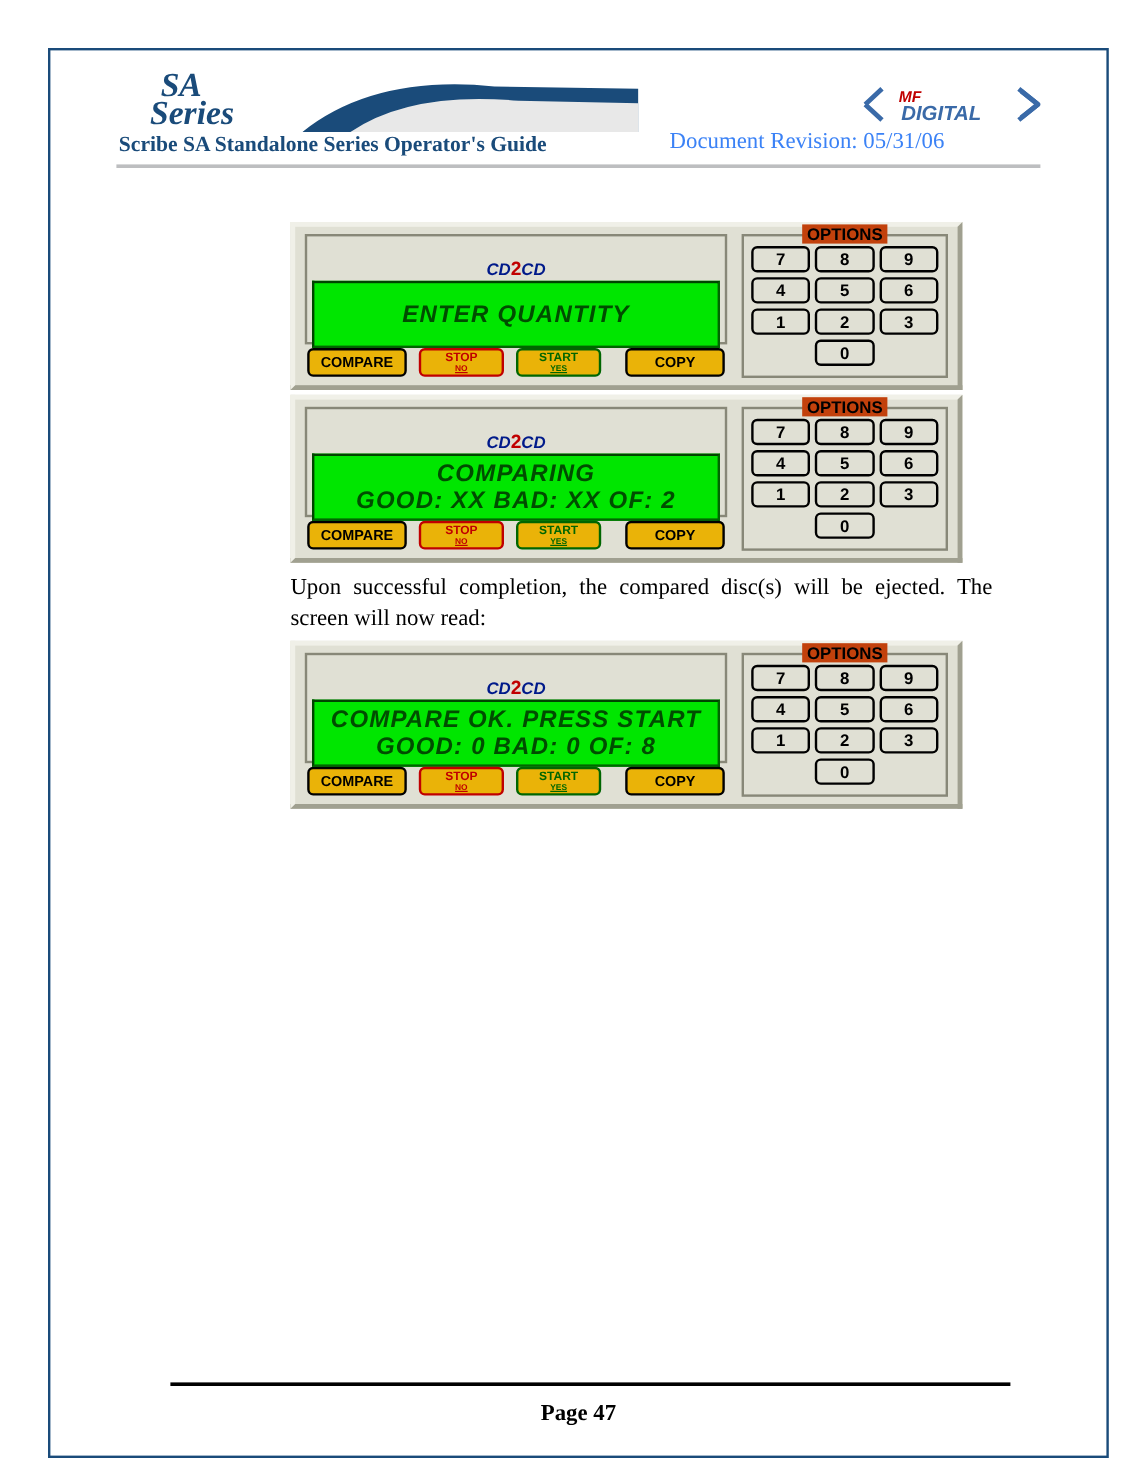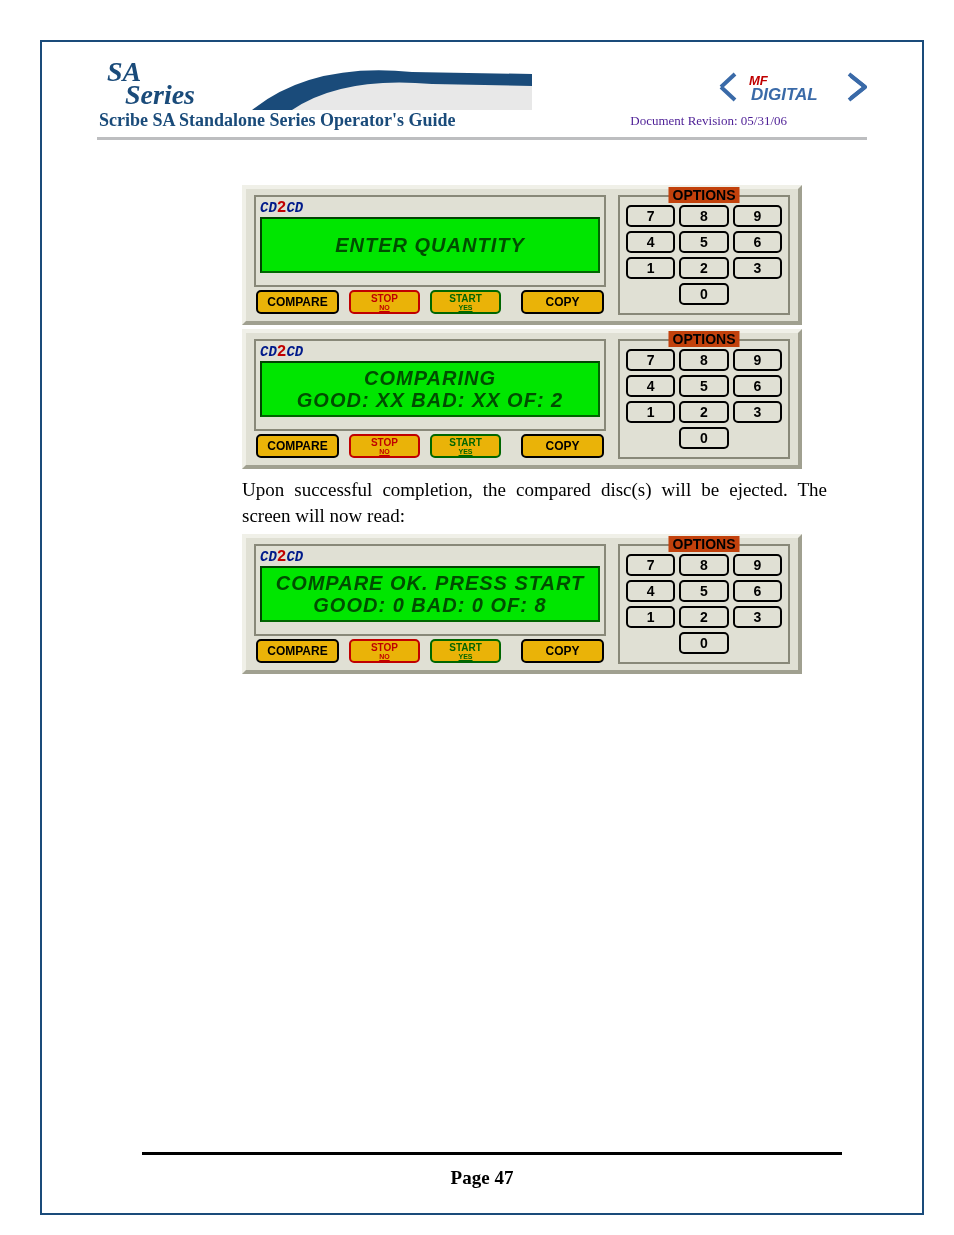--- a/index.html
+++ b/index.html
@@ -20,39 +20,39 @@
     position: relative;
     height: 80px;
     border-bottom: 3px solid #bdbec0;
   }
   .sa-logo {
     position: absolute; left: 10px; top: 0;
     font-family: Georgia, serif;
     font-weight: bold; font-style: italic;
     color: #1a4b7a;
   }
-  .sa-logo .sa { font-size: 28px; line-height: 24px; }
+  .sa-logo .sa { font-size: 28px; line-height: 24px; text-align: center; }
   .sa-logo .series { font-size: 28px; margin-left: 18px; line-height: 22px; }
   .swoosh {
     position: absolute;
     left: 155px; top: 2px;
     width: 280px; height: 48px;
   }
   .mf-logo {
     position: absolute; right: 0; top: 10px;
     width: 150px; height: 34px;
   }
   .header-title {
     position: absolute; left: 2px; bottom: 6px;
     font-weight: bold; color: #1a4b7a;
     font-size: 18px;
   }
   .header-rev {
     position: absolute; right: 80px; bottom: 8px;
-    font-size: 13px; color: #4c1d95;
+    font-size: 19px; color: #3b82f6;
   }
   .content {
     padding: 45px 0 0 145px;
     width: 730px;
   }
   .body-text {
     font-size: 19px;
     margin: 8px 0 6px 0;
     line-height: 1.35;
   }
@@ -70,24 +70,26 @@
   }
   .lcd-wrap {
     position: absolute;
     left: 8px; top: 6px;
     width: 352px; height: 92px;
     background: #e0e0d4;
     border: 2px solid #888878;
     padding: 2px 4px;
   }
   .lcd-title {
-    font-family: Liberation Mono, monospace;
+    text-align: center;
+    font-family: Liberation Sans, sans-serif;
     font-weight: bold; font-style: italic;
     font-size: 14px;
     color: #001a8a;
+    margin-top: 17px;
   }
   .lcd-title .two { color: #c00000; font-style: normal; font-size: 16px; }
   .lcd-screen {
     background: #00e600;
     border: 2px solid #006600;
     border-top-color: #004400;
     border-left-color: #004400;
     height: 56px;
     display: flex;
     flex-direction: column;

